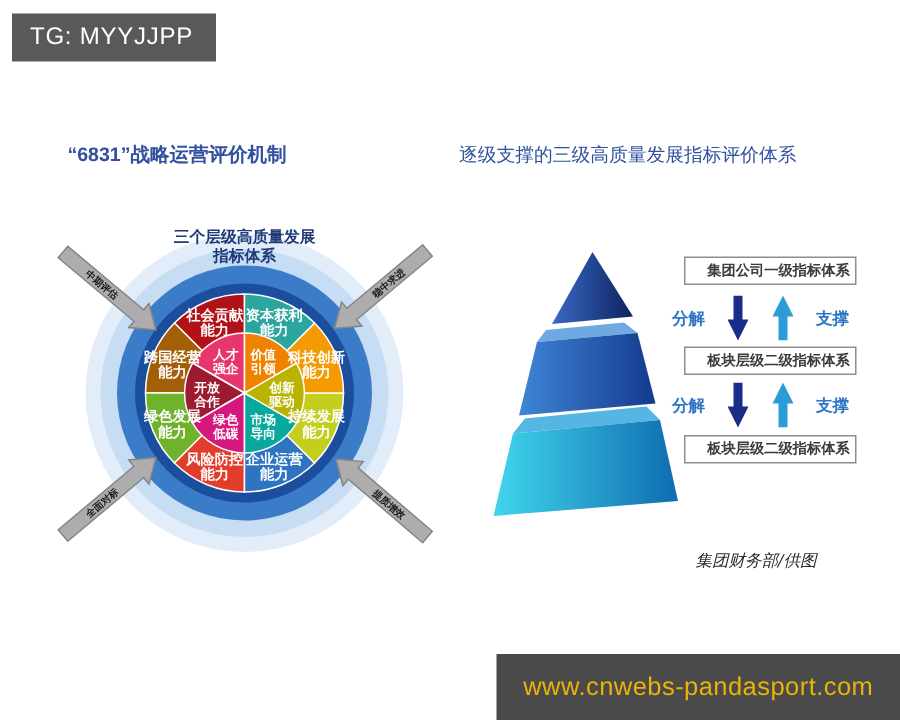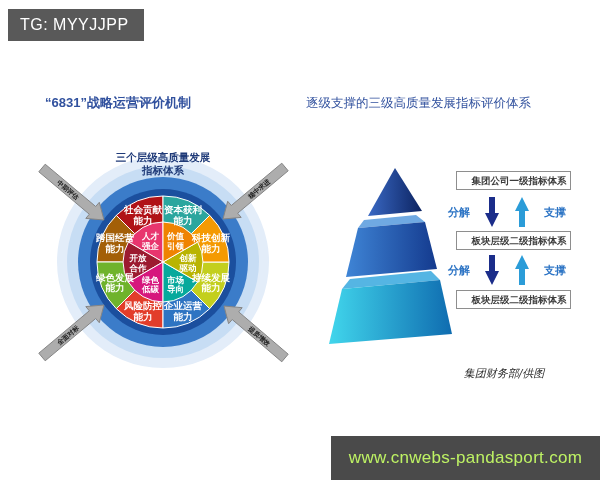--- a/index.html
+++ b/index.html
@@ -17,21 +17,21 @@
         border:1px solid #8e8e8e;font-size:9.5px;font-weight:bold;color:#3c3c3c;
         text-align:center;line-height:17px;white-space:nowrap;padding-left:11px;}
   .lvl-1{top:171px}.lvl-2{top:231px}.lvl-3{top:290px}
   .flow{position:absolute;left:448px;width:118px;height:32px;display:flex;
         align-items:center;justify-content:space-between;gap:7px;}
   .flow-1{top:196px}.flow-2{top:254px}
   .flow-label{font-size:11px;font-weight:bold;color:#2e75c5;}
   .credit{position:absolute;left:430px;top:366px;width:148px;text-align:center;
         font-family:"DejaVu Serif",serif;font-style:italic;font-size:11px;color:#2b2b2b;}
   .footer-bar{position:absolute;left:331px;top:436px;width:269px;height:44px;background:#4a4a4a;
-        color:#bef264;font-size:17px;display:flex;align-items:center;justify-content:center;
+        color:#eab308;font-size:17px;display:flex;align-items:center;justify-content:center;
         letter-spacing:.3px;}
 </style>
 </head>
 <body>
 
 <div class="page">
 
   <div class="tg-banner">TG: MYYJJPP</div>
 
   <div class="title-left">“6831”战略运营评价机制</div>

